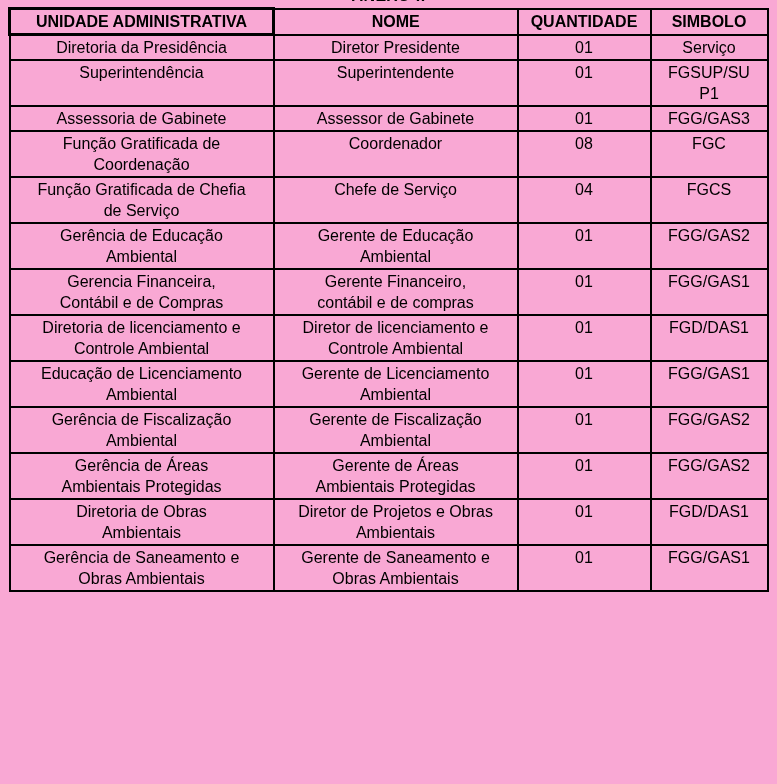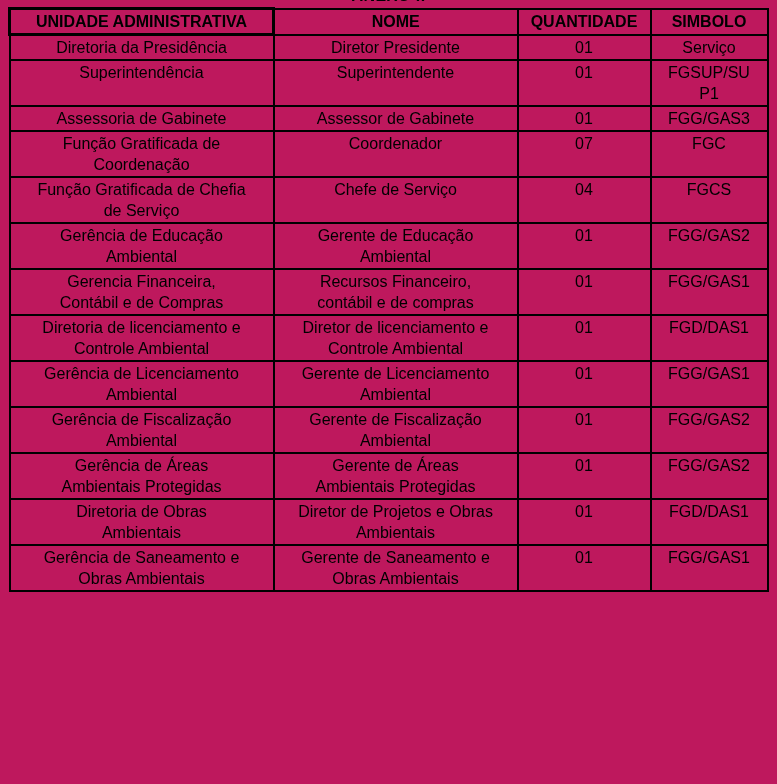--- a/index.html
+++ b/index.html
@@ -3,21 +3,21 @@
 <meta charset="utf-8">
 <style>
   html, body {
     margin: 0;
     padding: 0;
     background: #ffffff;
   }
   .page {
     width: 777px;
     height: 784px;
-    background: #be185d;
+    background: #f9a8d4;
     font-family: "Liberation Sans", sans-serif;
     color: #000000;
     overflow: hidden;
     box-sizing: border-box;
   }
   .title-strip {
     height: 7px;
     overflow: hidden;
     position: relative;
     margin: 0 9px;
@@ -103,56 +103,56 @@
         <tr>
           <td>Assessoria de Gabinete</td>
           <td>Assessor de Gabinete</td>
           <td>01</td>
           <td>FGG/GAS3</td>
         </tr>
         <tr>
           <td>Função Gratificada de
 Coordenação</td>
           <td>Coordenador</td>
-          <td>07</td>
+          <td>08</td>
           <td>FGC</td>
         </tr>
         <tr>
           <td>Função Gratificada de Chefia
 de Serviço</td>
           <td>Chefe de Serviço</td>
           <td>04</td>
           <td>FGCS</td>
         </tr>
         <tr>
           <td>Gerência de Educação
 Ambiental</td>
           <td>Gerente de Educação
 Ambiental</td>
           <td>01</td>
           <td>FGG/GAS2</td>
         </tr>
         <tr>
           <td>Gerencia Financeira,
 Contábil e de Compras</td>
-          <td>Recursos Financeiro,
+          <td>Gerente Financeiro,
 contábil e de compras</td>
           <td>01</td>
           <td>FGG/GAS1</td>
         </tr>
         <tr>
           <td>Diretoria de licenciamento e
 Controle Ambiental</td>
           <td>Diretor de licenciamento e
 Controle Ambiental</td>
           <td>01</td>
           <td>FGD/DAS1</td>
         </tr>
         <tr>
-          <td>Gerência de Licenciamento
+          <td>Educação de Licenciamento
 Ambiental</td>
           <td>Gerente de Licenciamento
 Ambiental</td>
           <td>01</td>
           <td>FGG/GAS1</td>
         </tr>
         <tr>
           <td>Gerência de Fiscalização
 Ambiental</td>
           <td>Gerente de Fiscalização

